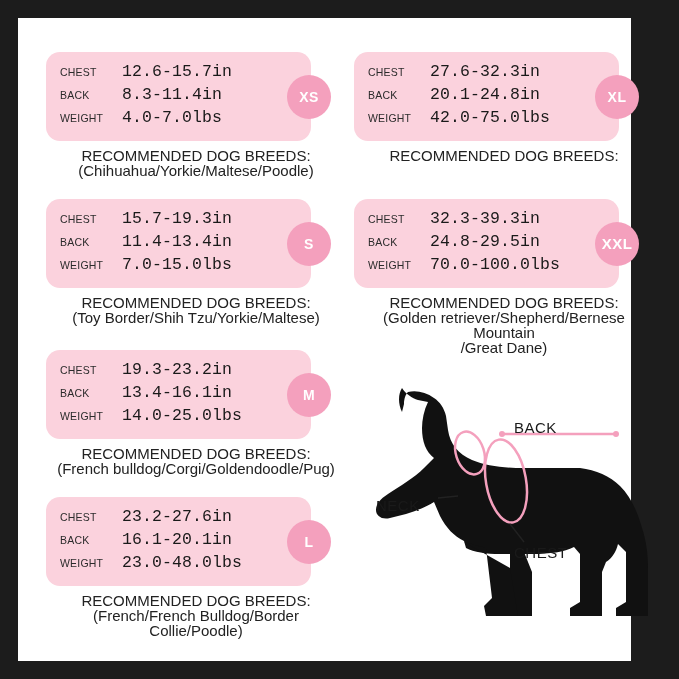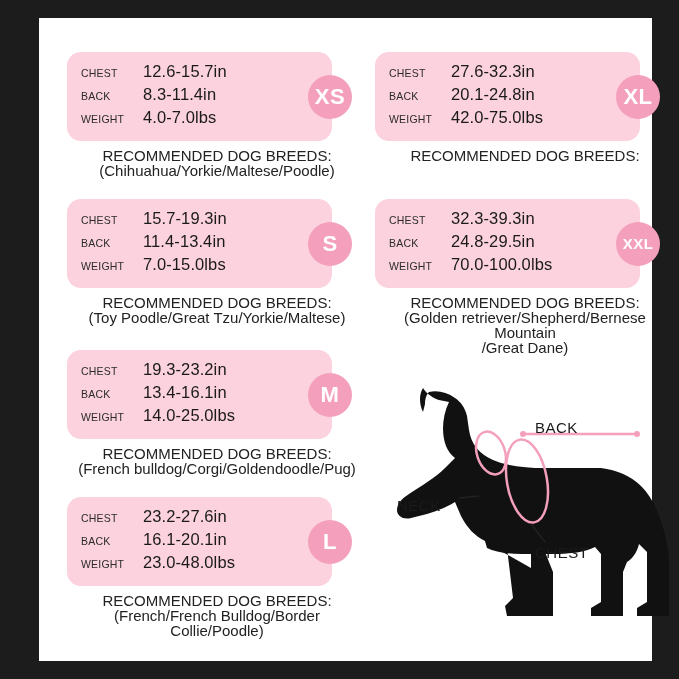--- a/index.html
+++ b/index.html
@@ -13,21 +13,20 @@
     position: relative;
     width: 679px; height: 679px;
     background: #1c1c1c;
     overflow: hidden;
   }
   #card {
     position: absolute;
     left: 18px; top: 18px;
     width: 613px; height: 643px;
     background: #ffffff;
-    margin-left: 21px;
   }
   .col {
     position: absolute;
     width: 300px;
   }
   .col-left { left: 28px; }
   .col-right { left: 336px; }
 
   .panel {
     position: relative;
@@ -46,35 +45,36 @@
     width: 62px;
     font-size: 10.5px;
     color: #2b2b2b;
     letter-spacing: 0.2px;
     flex: 0 0 62px;
   }
   .row .val {
     font-size: 16.5px;
     color: #1a1a1a;
     letter-spacing: 0.1px;
+    font-family: Liberation Mono, monospace;
   }
 
   .badge {
     position: absolute;
     right: -20px;
     top: 50%;
     transform: translateY(-50%);
     width: 44px; height: 44px;
     border-radius: 50%;
     background: #f4a0bd;
     color: #ffffff;
     display: flex;
     align-items: center;
     justify-content: center;
-    font-size: 22px;
+    font-size: 14px;
     font-weight: bold;
     letter-spacing: 0.5px;
   }
   .badge.small-text { font-size: 15px; }
 
   .breeds {
     width: 300px;
     text-align: center;
     font-size: 15px;
     color: #222;
@@ -141,21 +141,21 @@
           <span class="val">11.4-13.4in</span>
         </div>
         <div class="row">
           <span class="lbl">WEIGHT</span>
           <span class="val">7.0-15.0lbs</span>
         </div>
         <div class="badge">S</div>
       </div>
       <div class="breeds">
         <span class="b1">RECOMMENDED DOG BREEDS:</span>
-        <span class="b2">(Toy Poodle/Great Tzu/Yorkie/Maltese)</span>
+        <span class="b2">(Toy Border/Shih Tzu/Yorkie/Maltese)</span>
       </div>
     </div>
 
     <div class="col col-left" style="top: 332px;">
       <div class="panel">
         <div class="row">
           <span class="lbl">CHEST</span>
           <span class="val">19.3-23.2in</span>
         </div>
         <div class="row">

